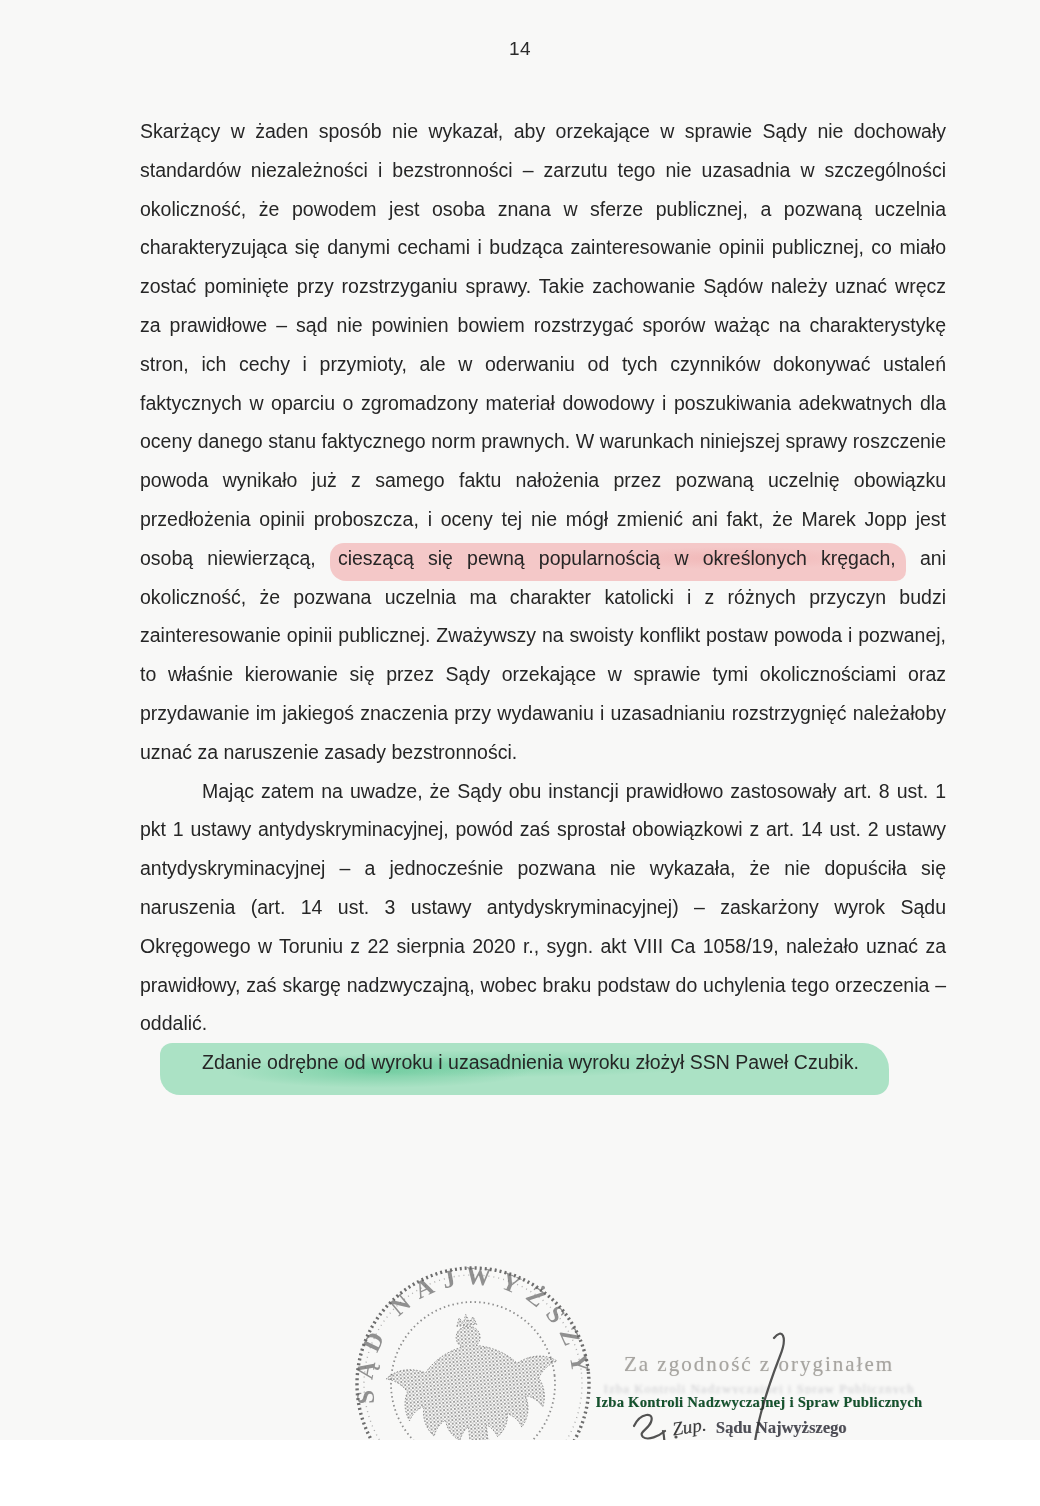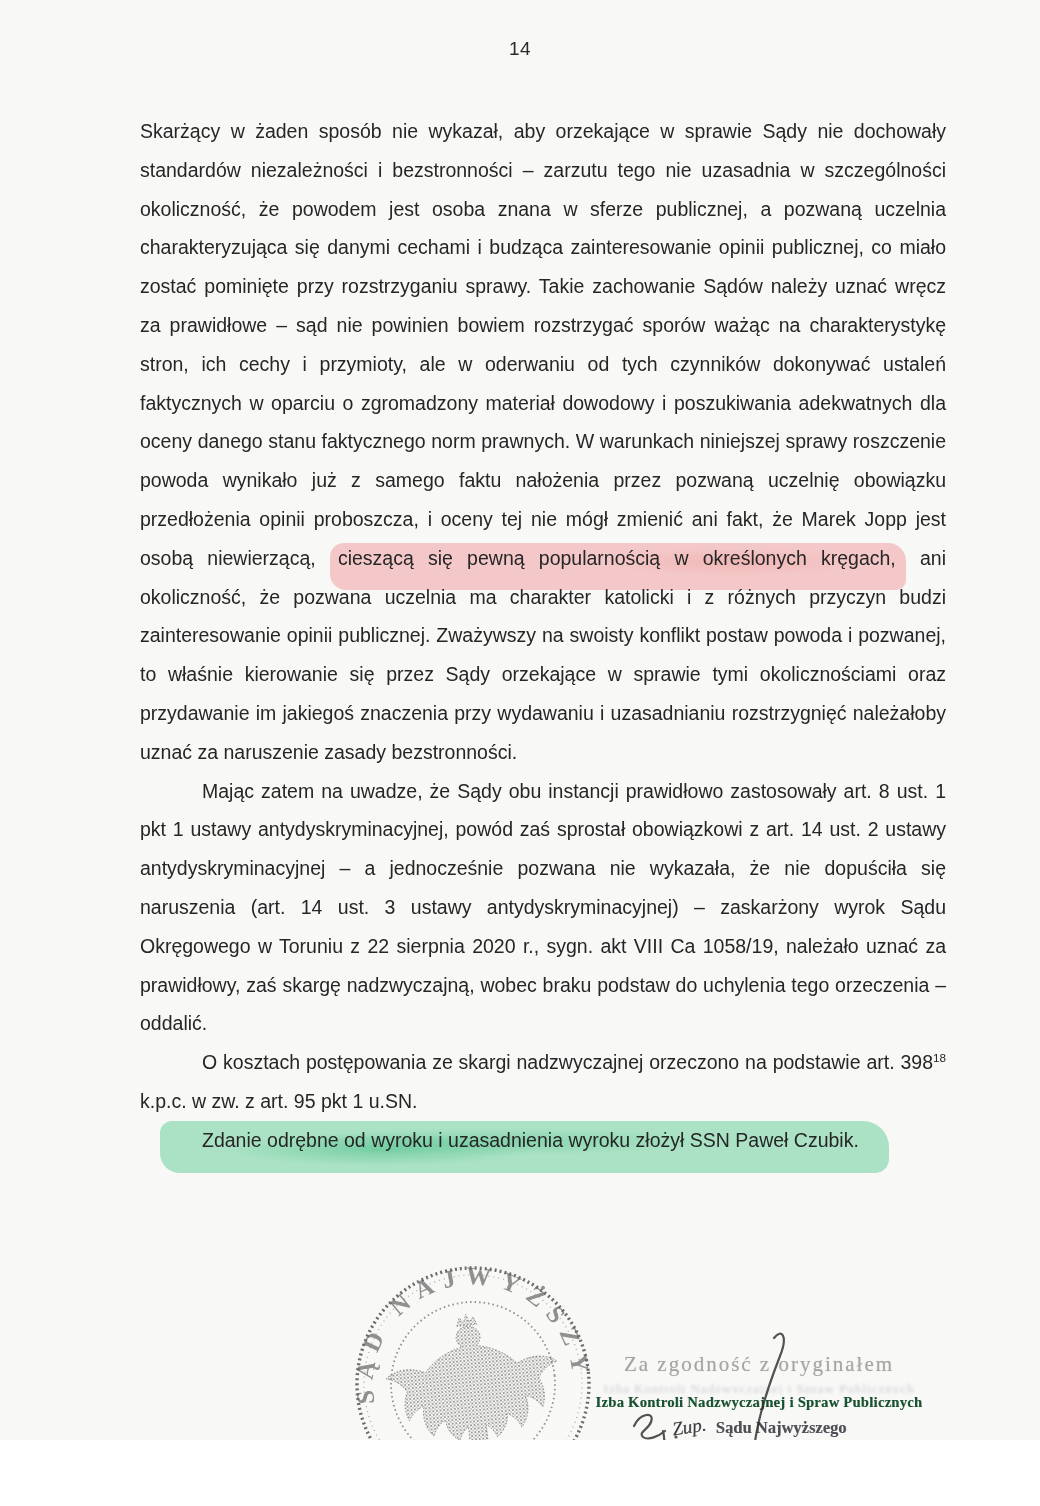--- a/index.html
+++ b/index.html
@@ -26,21 +26,21 @@
   .doc-body p.indent { text-indent:62px; }
   sup { font-size:.6em; line-height:0; vertical-align:super; }
 
   .hl {
     box-decoration-break:clone;
     -webkit-box-decoration-break:clone;
   }
   .hl-pink {
     background-color:rgba(242,181,181,.72);
     background-image:radial-gradient(closest-side at 70% 40%, rgba(235,150,150,.35), transparent 75%);
-    padding:4px 10px 21px 8px;
+    padding:4px 10px 12px 8px;
     border-radius:14px 18px 10px 16px;
   }
   .hl-green {
     background-color:rgba(108,208,156,.55);
     background-image:
       radial-gradient(closest-side at 30% 55%, rgba(46,180,118,.40), transparent 70%),
       radial-gradient(closest-side at 46% 40%, rgba(46,180,118,.30), transparent 65%);
     padding:8px 30px 22px 42px;
     margin-left:-42px; margin-right:-30px;
     border-radius:12px 26px 14px 20px;
@@ -98,21 +98,20 @@
 </head>
 <body>
 
 <div class="page">
 
   <div class="page-number">14</div>
 
   <div class="doc-body">
       <p><span>Skarżący w żaden sposób nie wykazał, aby orzekające w sprawie Sądy nie dochowały standardów niezależności i bezstronności – zarzutu tego nie uzasadnia w szczególności okoliczność, że powodem jest osoba znana w sferze publicznej, a pozwaną uczelnia charakteryzująca się danymi cechami i budząca zainteresowanie opinii publicznej, co miało zostać pominięte przy rozstrzyganiu sprawy. Takie zachowanie Sądów należy uznać wręcz za prawidłowe – sąd nie powinien bowiem rozstrzygać sporów ważąc na charakterystykę stron, ich cechy i przymioty, ale w oderwaniu od tych czynników dokonywać ustaleń faktycznych w oparciu o zgromadzony materiał dowodowy i poszukiwania adekwatnych dla oceny danego stanu faktycznego norm prawnych. W warunkach niniejszej sprawy roszczenie powoda wynikało już z samego faktu nałożenia przez pozwaną uczelnię obowiązku przedłożenia opinii proboszcza, i oceny tej nie mógł zmienić ani fakt, że Marek Jopp jest osobą niewierzącą, </span><span class="hl hl-pink">cieszącą się pewną popularnością w określonych kręgach,</span><span> ani okoliczność, że pozwana uczelnia ma charakter katolicki i z różnych przyczyn budzi zainteresowanie opinii publicznej. Zważywszy na swoisty konflikt postaw powoda i pozwanej, to właśnie kierowanie się przez Sądy orzekające w sprawie tymi okolicznościami oraz przydawanie im jakiegoś znaczenia przy wydawaniu i uzasadnianiu rozstrzygnięć należałoby uznać za naruszenie zasady bezstronności.</span></p>
       <p class="indent"><span>Mając zatem na uwadze, że Sądy obu instancji prawidłowo zastosowały art. 8 ust. 1 pkt 1 ustawy antydyskryminacyjnej, powód zaś sprostał obowiązkowi z art. 14 ust. 2 ustawy antydyskryminacyjnej – a jednocześnie pozwana nie wykazała, że nie dopuściła się naruszenia (art. 14 ust. 3 ustawy antydyskryminacyjnej) – zaskarżony wyrok Sądu Okręgowego w Toruniu z 22 sierpnia 2020 r., sygn. akt VIII Ca 1058/19, należało uznać za prawidłowy, zaś skargę nadzwyczajną, wobec braku podstaw do uchylenia tego orzeczenia – oddalić.</span></p>
-      <p class="indent"><span>O kosztach postępowania ze skargi nadzwyczajnej orzeczono na podstawie art. 398</span><sup>18</sup><span> k.p.c. w zw. z art. 95 pkt 1 u.SN.</span></p>
       <p class="indent"><span class="hl hl-green">Zdanie odrębne od wyroku i uzasadnienia wyroku złożył SSN Paweł Czubik.</span></p>
     </div>
 
   <div class="stamp">
     <svg width="242" height="246" viewBox="0 0 242 246">
       <defs>
         <pattern id="dots" width="3.6" height="3.6" patternUnits="userSpaceOnUse">
           <circle cx="0.9" cy="0.9" r="0.85" fill="#4e4e4e"></circle>
           <circle cx="2.7" cy="2.7" r="0.65" fill="#606060"></circle>
         </pattern>

